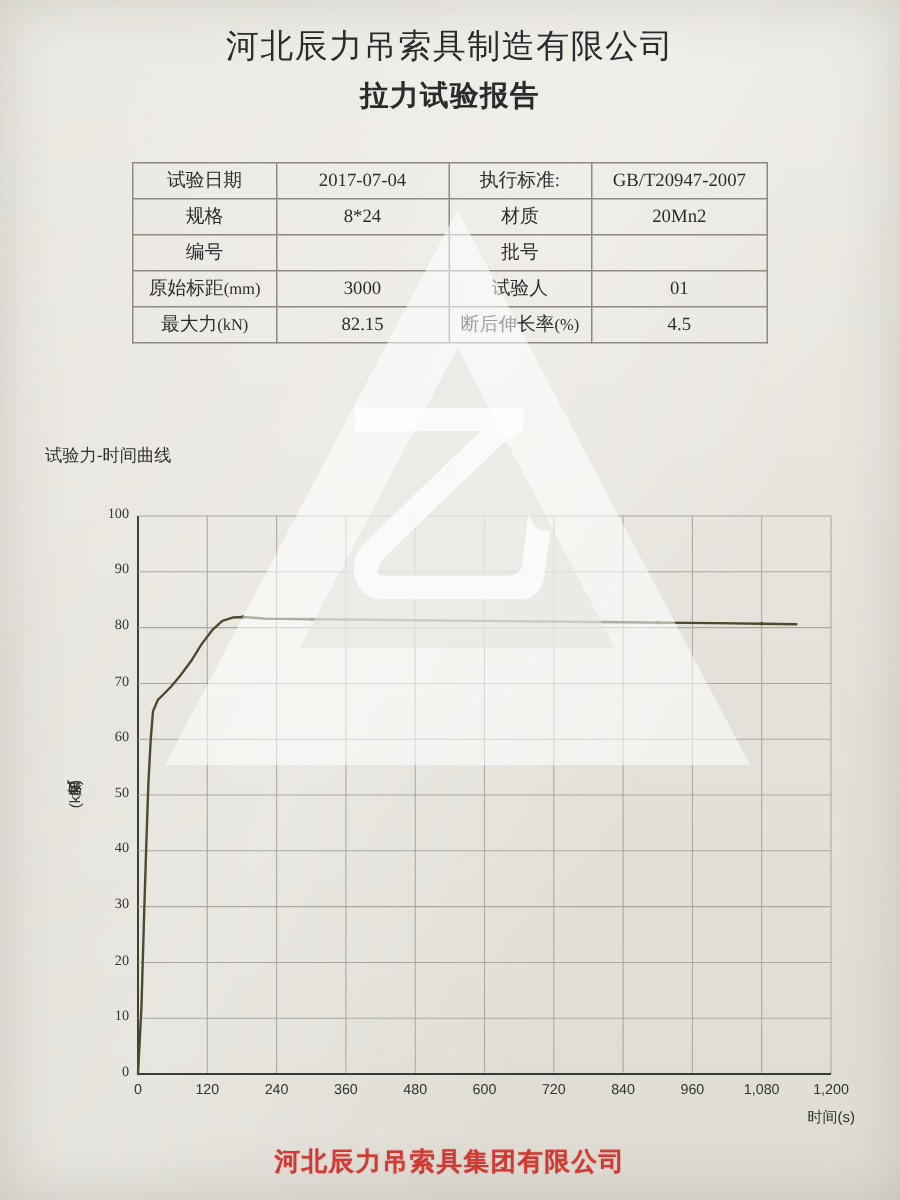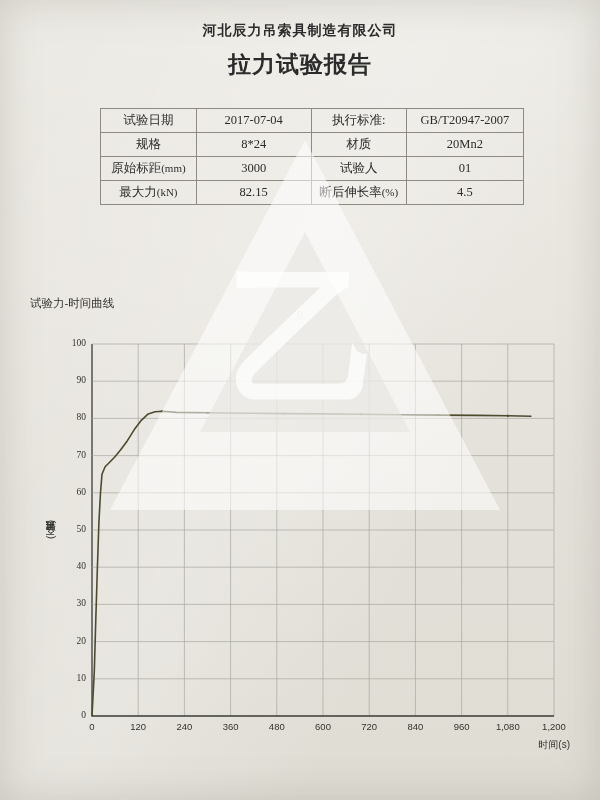--- a/index.html
+++ b/index.html
@@ -34,45 +34,44 @@
   }
 
   
   .title-block {
     position: absolute;
     left: 0; right: 0;
     top: 16px;
     text-align: center;
   }
   .title-main {
-    font-size: 14px;
-    font-weight: bold;
+    font-size: 22px;
+    font-weight: normal;
     letter-spacing: 1px;
     color: #2b2b2b;
     line-height: 30px;
   }
   .title-sub {
-    font-size: 23px;
+    font-size: 19px;
     font-weight: bold;
     letter-spacing: 1px;
     color: #2b2b2b;
     line-height: 30px;
     margin-top: 4px;
   }
 
   
   #data-table {
     position: absolute;
     left: 88px;
     top: 108px;
     width: 424px;
     border-collapse: collapse;
     font-size: 12.5px;
     color: #2c2c2c;
-    margin-left: 12px;
   }
   #data-table td {
     border: 1px solid #8e8a82;
     height: 23px;
     text-align: center;
     padding: 0 2px;
     background: transparent;
   }
   #data-table td.lbl {
     width: 96px;
@@ -194,20 +193,26 @@
         <td class="lbl"><span>试验日期</span></td>
         <td class="val">2017-07-04</td>
         <td class="lbl">执行标准:</td>
         <td class="val">GB/T20947-2007</td>
       </tr>
       <tr>
         <td class="lbl">规格</td>
         <td class="val">8*24</td>
         <td class="lbl">材质</td>
         <td class="val">20Mn2</td>
+      </tr>
+      <tr>
+        <td class="lbl">编号</td>
+        <td class="val"></td>
+        <td class="lbl">批号</td>
+        <td class="val"></td>
       </tr>
       <tr>
         <td class="lbl"><span>原始标距</span><span class="unit">(mm)</span></td>
         <td class="val">3000</td>
         <td class="lbl">试验人</td>
         <td class="val">01</td>
       </tr>
       <tr>
         <td class="lbl"><span>最大力</span><span class="unit">(kN)</span></td>
         <td class="val">82.15</td>
@@ -256,14 +261,15 @@
         </svg>
     <div class="ytick" style="left: 28px; top: 380px;">0</div><div class="ytick" style="left: 28px; top: 342.8px;">10</div><div class="ytick" style="left: 28px; top: 305.6px;">20</div><div class="ytick" style="left: 28px; top: 268.4px;">30</div><div class="ytick" style="left: 28px; top: 231.2px;">40</div><div class="ytick" style="left: 28px; top: 194px;">50</div><div class="ytick" style="left: 28px; top: 156.8px;">60</div><div class="ytick" style="left: 28px; top: 119.6px;">70</div><div class="ytick" style="left: 28px; top: 82.4px;">80</div><div class="ytick" style="left: 28px; top: 45.2px;">90</div><div class="ytick" style="left: 28px; top: 8px;">100</div><div class="xtick" style="left: 42px; top: 391px;">0</div><div class="xtick" style="left: 88.2px; top: 391px;">120</div><div class="xtick" style="left: 134.4px; top: 391px;">240</div><div class="xtick" style="left: 180.6px; top: 391px;">360</div><div class="xtick" style="left: 226.8px; top: 391px;">480</div><div class="xtick" style="left: 273px; top: 391px;">600</div><div class="xtick" style="left: 319.2px; top: 391px;">720</div><div class="xtick" style="left: 365.4px; top: 391px;">840</div><div class="xtick" style="left: 411.6px; top: 391px;">960</div><div class="xtick" style="left: 457.8px; top: 391px;">1,080</div><div class="xtick" style="left: 504px; top: 391px;">1,200</div></div>
   </div>
 
   <svg id="watermark" viewBox="0 0 390 370">
     <polygon points="195,0 390,370 0,370" fill="rgba(255,255,255,0.55)"></polygon>
     <polygon points="195,92 300,292 90,292" fill="rgba(228,226,220,0.55)"></polygon>
     <text x="195" y="250" font-family="Liberation Serif, serif" font-size="150" font-weight="bold" fill="rgba(255,255,255,0.75)" text-anchor="middle">乙</text>
   </svg>
 
+  <div id="footer">河北辰力吊索具集团有限公司</div>
 
 </div>
 
 </body></html>

